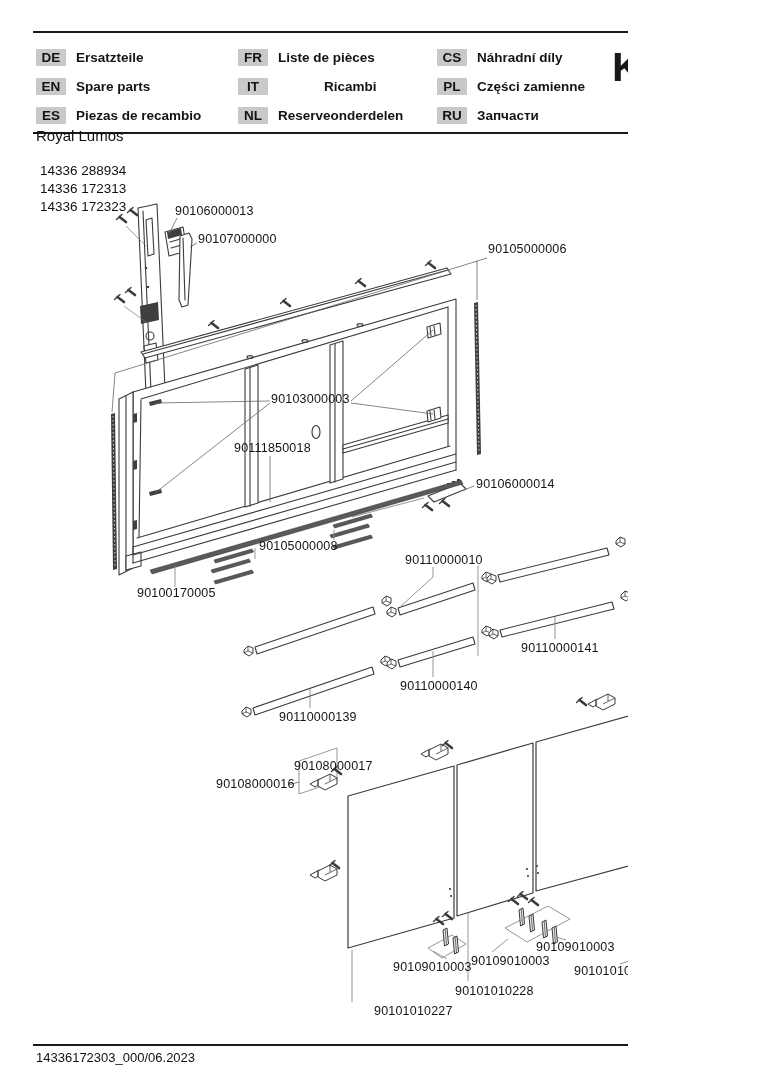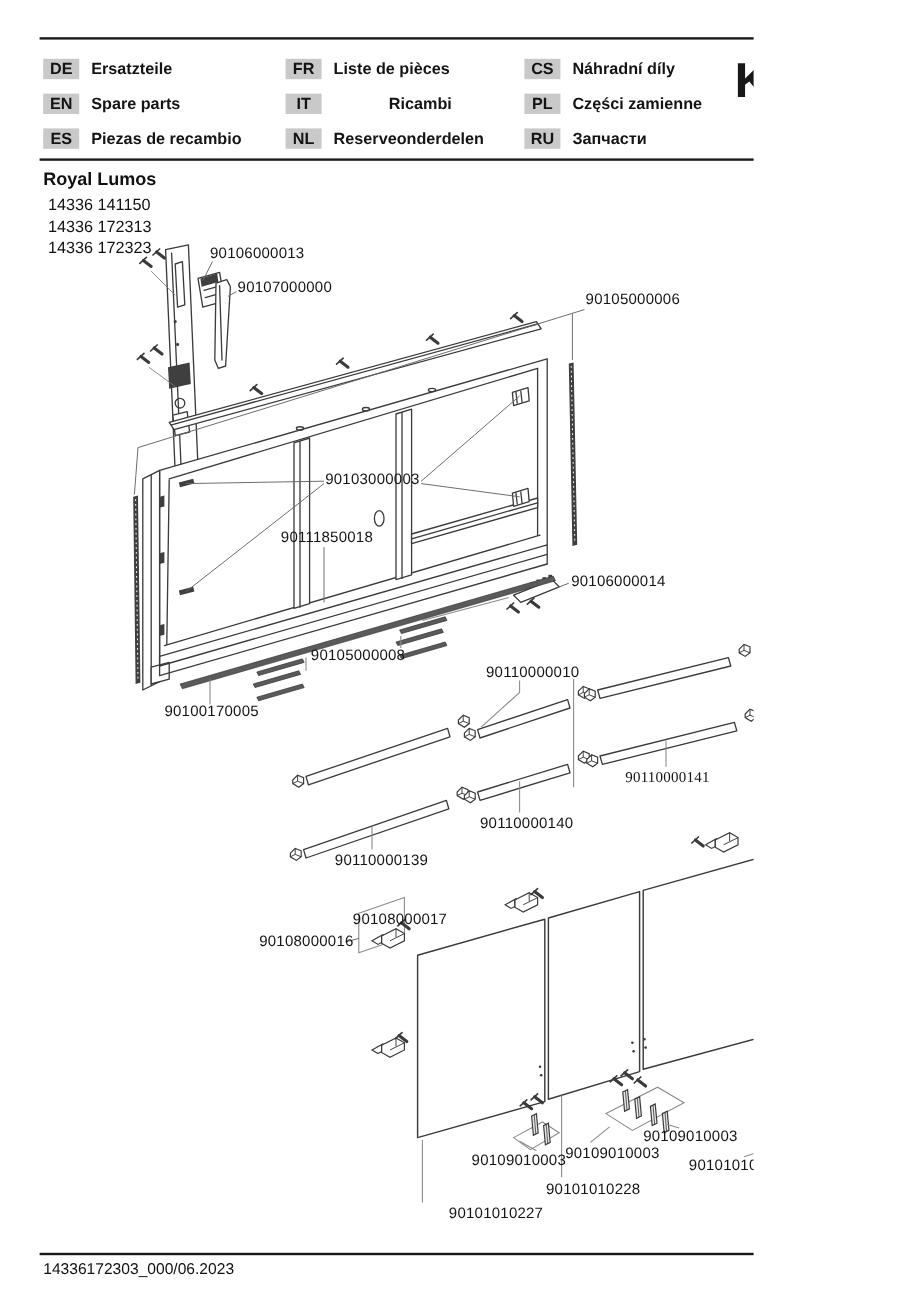--- a/index.html
+++ b/index.html
@@ -5,21 +5,21 @@
   html,body{margin:0;padding:0;background:#fff;}
   .page{position:relative;width:628px;height:1080px;background:#fff;
         font-family:"Liberation Sans",sans-serif;overflow:hidden;color:#111;}
   .rule{position:absolute;background:#1a1a1a;height:2px;}
   .lang-item{position:absolute;display:flex;align-items:center;}
   .badge{display:inline-block;background:#c9c9c9;color:#141414;font-weight:bold;
          font-size:13.5px;line-height:17px;padding:0 4px;min-width:22px;text-align:center;}
   .lang-label{font-weight:bold;font-size:13.5px;color:#141414;margin-left:10px;white-space:nowrap;}
   .brand{position:absolute;left:612px;top:44px;font-size:41px;font-weight:bold;
          letter-spacing:-1px;transform:scaleX(1.02);transform-origin:left top;color:#181818;}
-  .title{position:absolute;left:36px;top:141px;font-size:15px;font-weight:bold;}
+  .title{position:absolute;left:36px;top:127px;font-size:15px;font-weight:normal;}
   .model{position:absolute;left:40px;font-size:13.5px;}
   .plabel{position:absolute;font-size:12.5px;color:#141414;white-space:nowrap;letter-spacing:.2px;}
   .footer-text{position:absolute;left:36px;top:1050px;font-size:13px;}
   svg.diagram{position:absolute;left:0;top:0;}
   .ln{stroke:#3b3b3b;stroke-width:1.1;fill:none;stroke-linejoin:round;stroke-linecap:round;}
   .fw{fill:#ffffff;stroke:#3b3b3b;stroke-width:1.1;stroke-linejoin:round;}
   .fw2{fill:#ffffff;stroke:#3b3b3b;stroke-width:1.2;stroke-linejoin:round;}
   .dk{fill:#3f3f3f;stroke:none;}
   .gr{fill:#5a5a5a;stroke:#333;stroke-width:.5;}
   .ldr{stroke:#8a8a8a;stroke-width:.9;fill:none;}
@@ -69,21 +69,21 @@
     <span class="lang-label">Części zamienne</span>
   </div>
   <div class="lang-item" style="left:437px;top:107px;">
     <span class="badge">RU</span>
     <span class="lang-label">Запчасти</span>
   </div>
 
   <div class="brand">KEUCO</div>
 
   <div class="title">Royal Lumos</div>
-  <div class="model" style="top:163px;">14336 141150</div>
+  <div class="model" style="top:163px;">14336 288934</div>
   <div class="model" style="top:181px;">14336 172313</div>
   <div class="model" style="top:199px;">14336 172323</div>
 
   <svg class="diagram" width="764" height="1080" viewBox="0 0 764 1080">
     <defs>
       <g id="screw">
         <line x1="1.5" y1="1" x2="8" y2="6" stroke="#3b3b3b" stroke-width="2.6" stroke-linecap="round"></line>
         <line x1="-1.5" y1="3.5" x2="4" y2="-1.5" stroke="#3b3b3b" stroke-width="1.4" stroke-linecap="round"></line>
       </g>
       <g id="clip">
@@ -331,21 +331,21 @@
 
   <div class="plabel" style="left:175px;top:204px;">90106000013</div>
   <div class="plabel" style="left:198px;top:232px;">90107000000</div>
   <div class="plabel" style="left:488px;top:242px;">90105000006</div>
   <div class="plabel" style="left:271px;top:392px;">90103000003</div>
   <div class="plabel" style="left:234px;top:441px;">90111850018</div>
   <div class="plabel" style="left:476px;top:477px;">90106000014</div>
   <div class="plabel" style="left:259px;top:539px;">90105000008</div>
   <div class="plabel" style="left:137px;top:586px;">90100170005</div>
   <div class="plabel" style="left:405px;top:553px;">90110000010</div>
-  <div class="plabel" style="left:521px;top:641px;font-family:Liberation Serif, serif;">90110000141</div>
+  <div class="plabel" style="left:521px;top:641px;">90110000141</div>
   <div class="plabel" style="left:400px;top:679px;">90110000140</div>
   <div class="plabel" style="left:279px;top:710px;">90110000139</div>
   <div class="plabel" style="left:294px;top:759px;">90108000017</div>
   <div class="plabel" style="left:216px;top:777px;">90108000016</div>
   <div class="plabel" style="left:393px;top:960px;">90109010003</div>
   <div class="plabel" style="left:471px;top:954px;">90109010003</div>
   <div class="plabel" style="left:536px;top:940px;">90109010003</div>
   <div class="plabel" style="left:574px;top:964px;">90101010226</div>
   <div class="plabel" style="left:455px;top:984px;">90101010228</div>
   <div class="plabel" style="left:355px;top:1004px;margin-left:19px;">90101010227</div>

